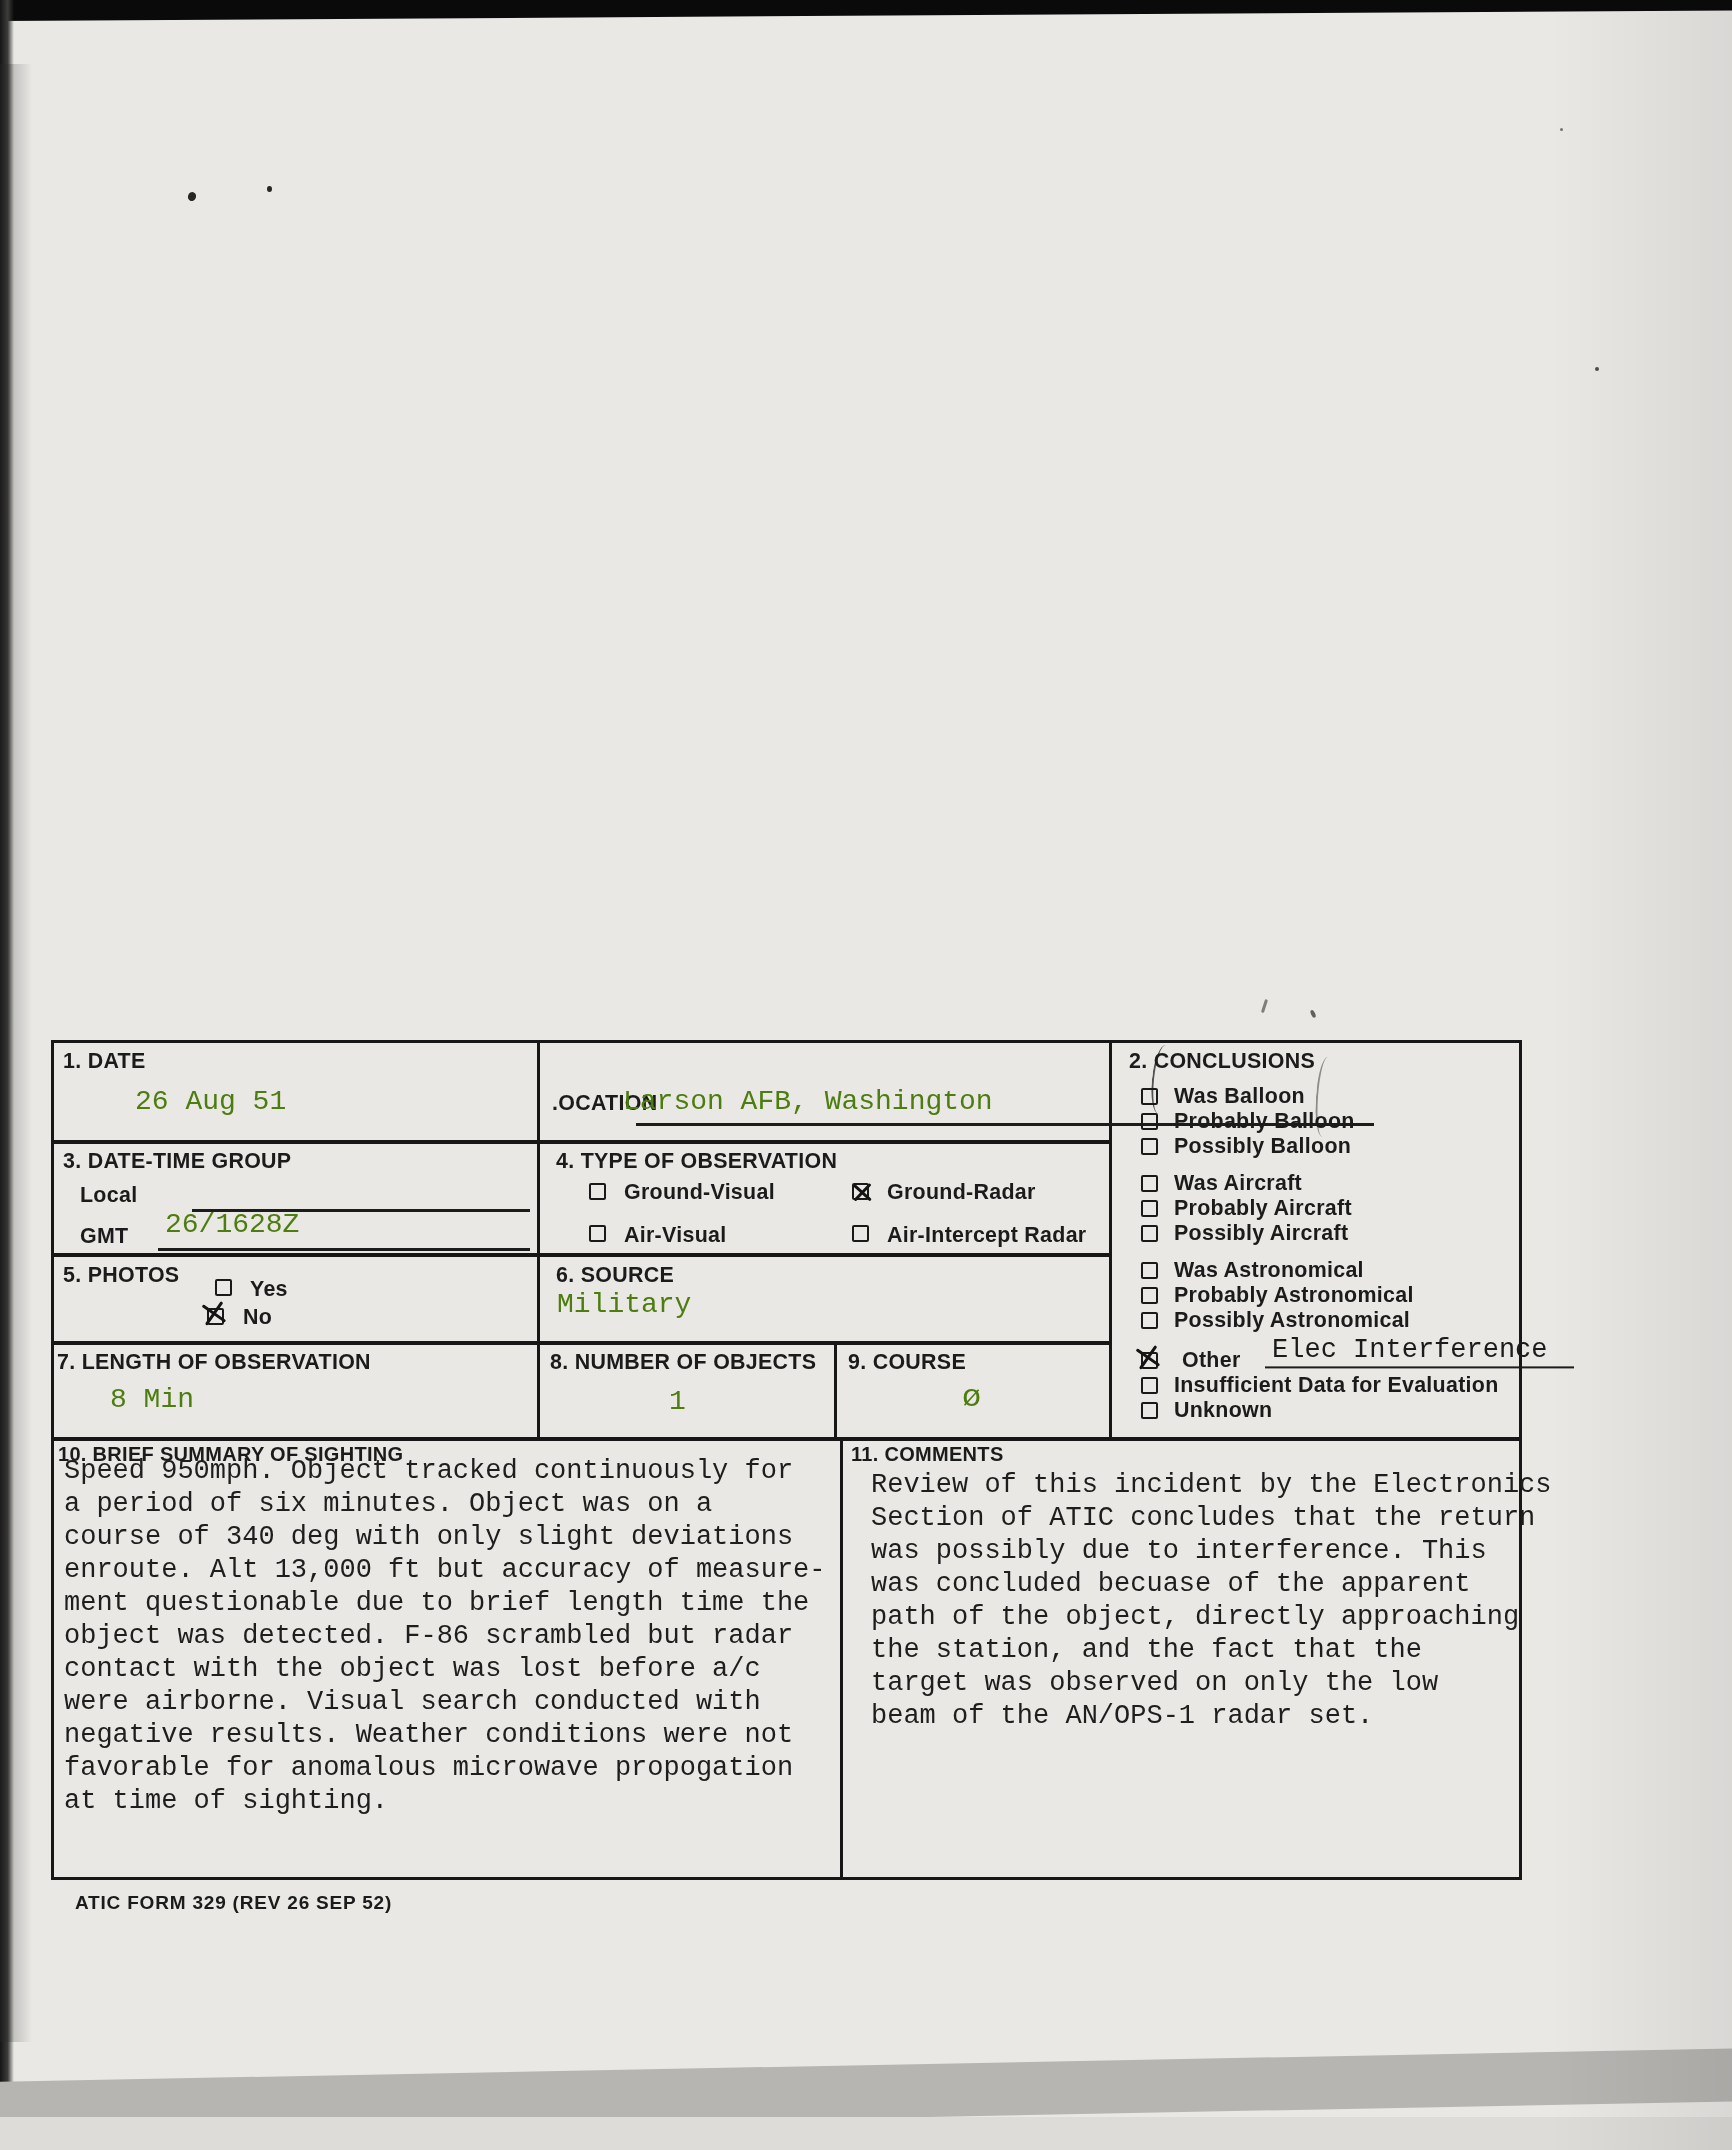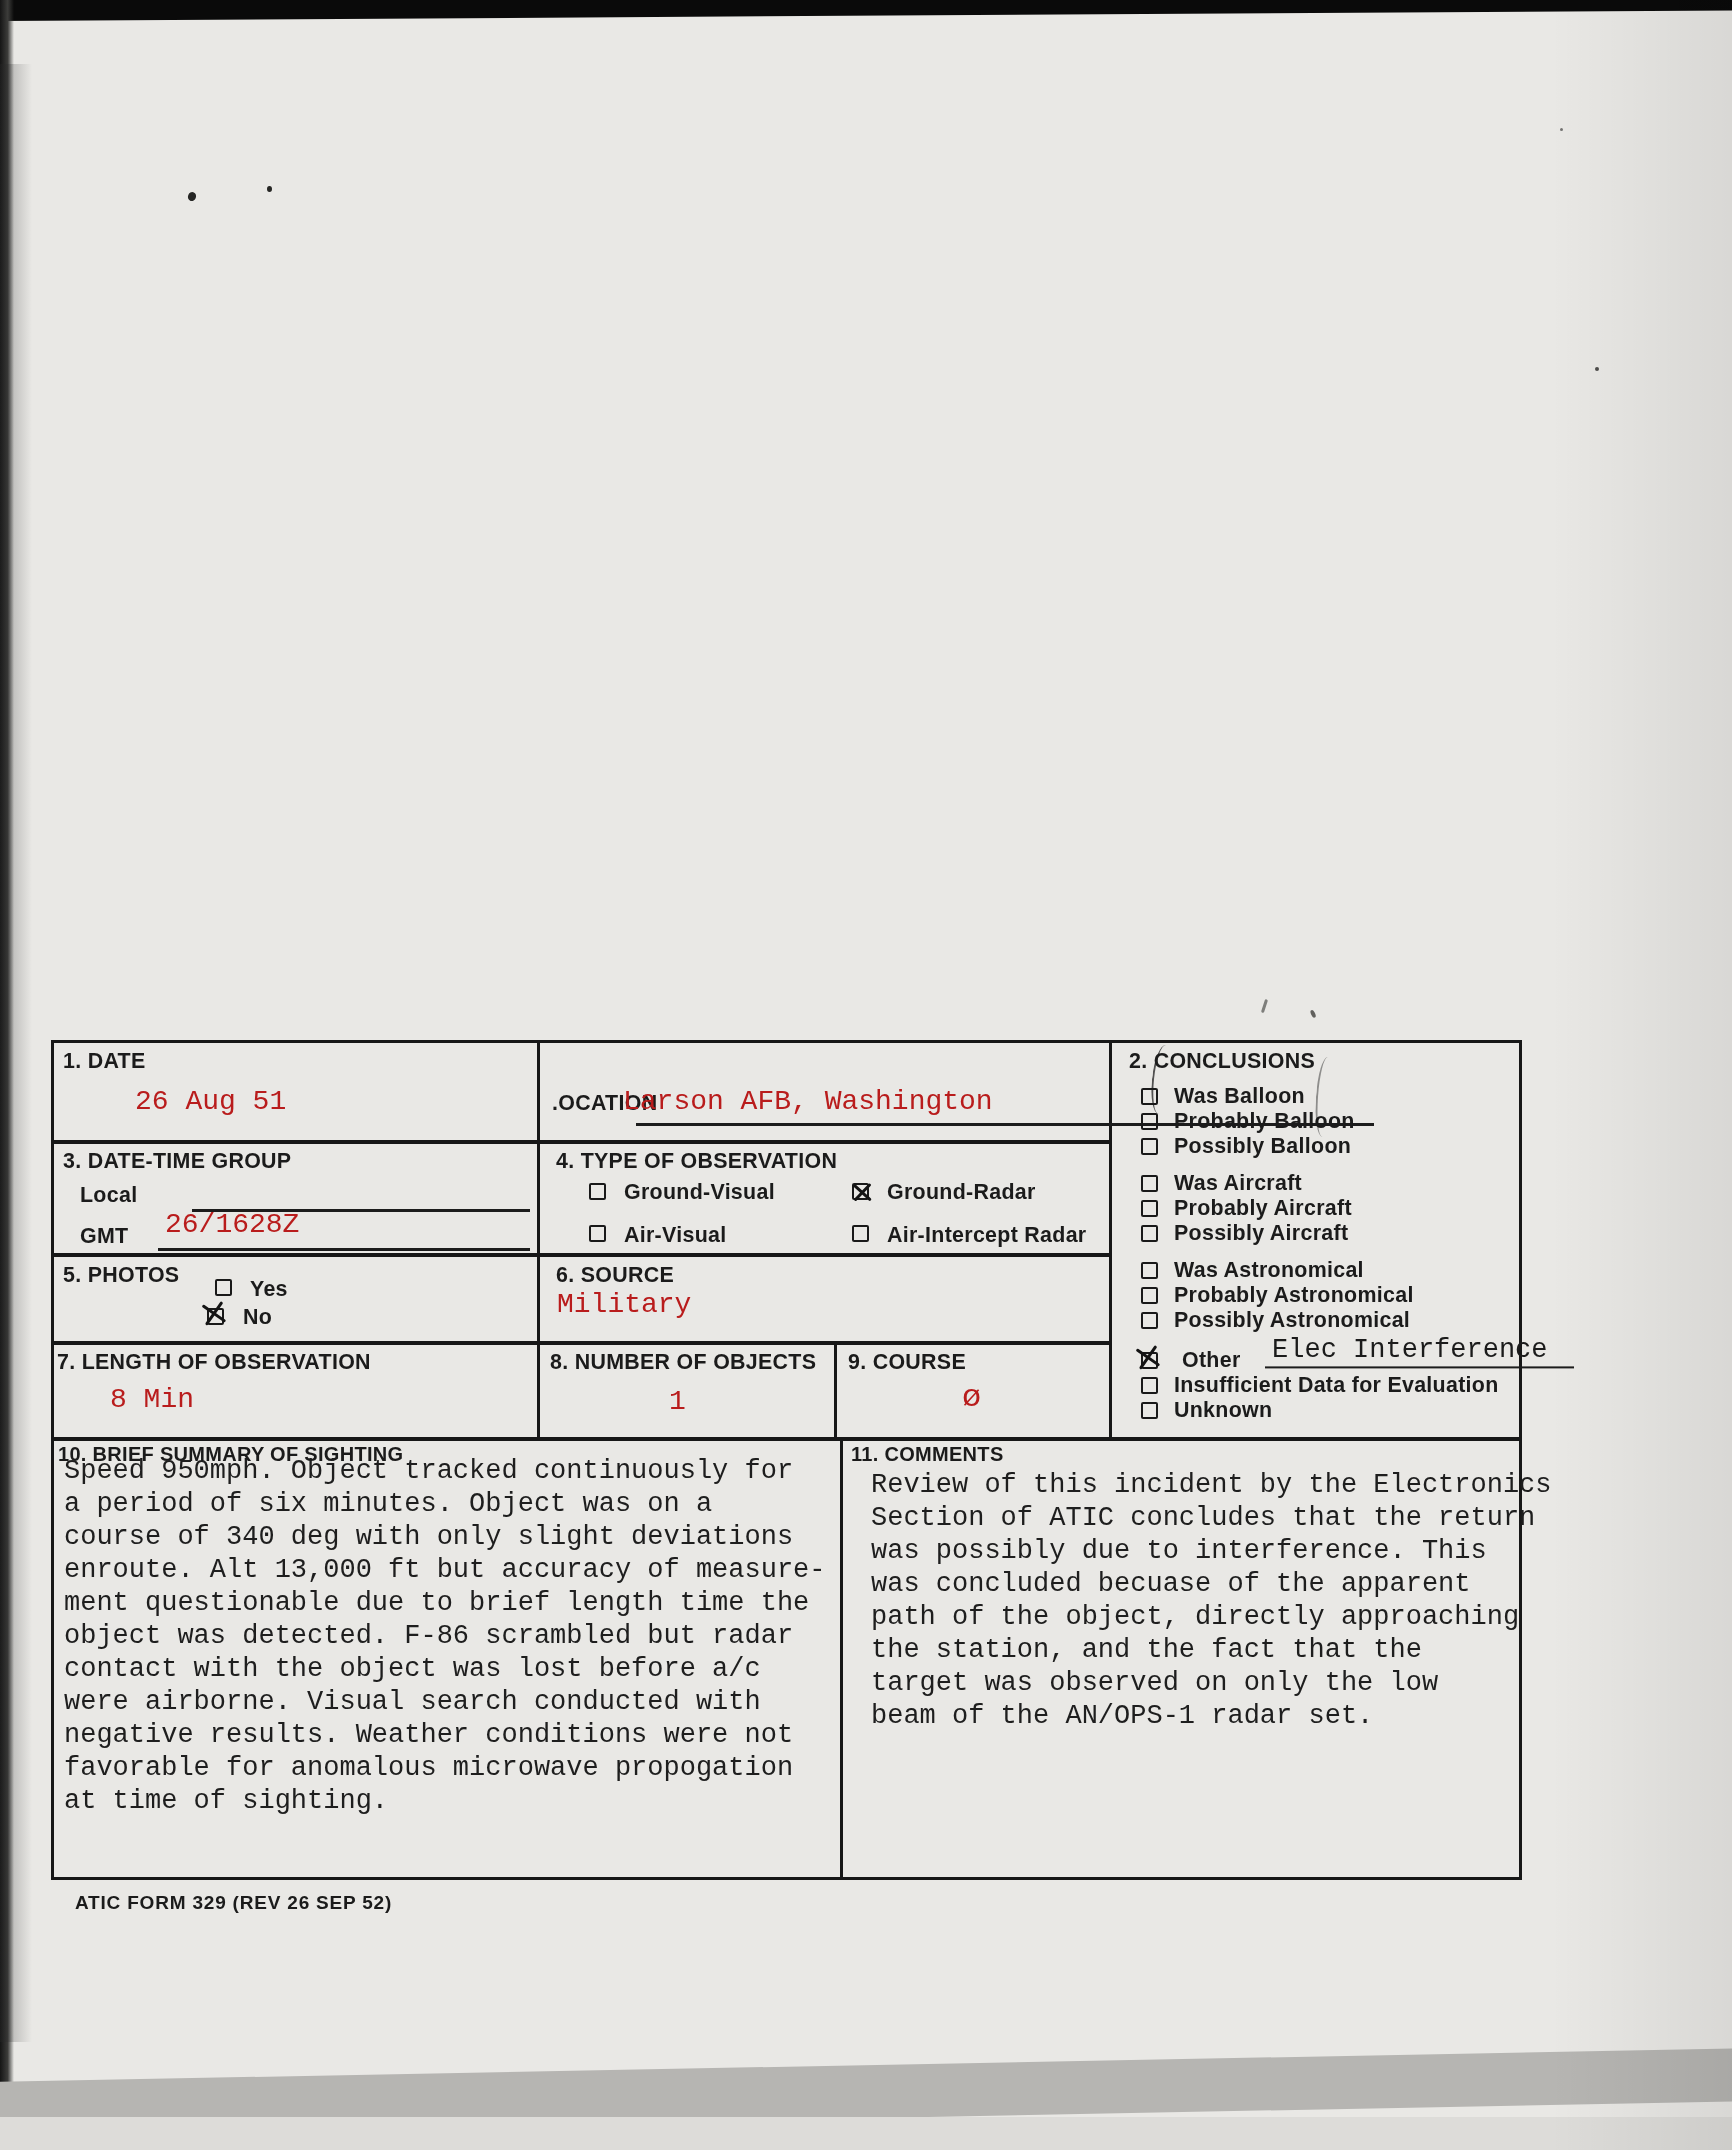--- a/index.html
+++ b/index.html
@@ -24,21 +24,21 @@
   
   .card-border{position:absolute;left:51px;top:1040px;width:1471px;height:840px;
                border:3.7px solid #171717;box-sizing:border-box;}
   .line{position:absolute;background:#171717;}
 
   
   .card-title{position:absolute;left:51px;top:980px;width:1471px;text-align:center;
               font-weight:bold;font-size:28px;letter-spacing:0.5px;white-space:nowrap;}
   .label{position:absolute;font-weight:bold;font-size:21.4px;letter-spacing:0.3px;white-space:nowrap;}
   .typed{position:absolute;font-family:"Liberation Mono","DejaVu Sans Mono",monospace;
-         font-size:28px;color:#b91c1c;white-space:nowrap;}
+         font-size:28px;color:#4d7c0f;white-space:nowrap;}
   .typed-block{position:absolute;font-family:"Liberation Mono","DejaVu Sans Mono",monospace;
                font-size:27px;line-height:33px;color:#1e1e1e;white-space:pre-line;}
   .ul{position:absolute;background:#1c1c1c;height:2.7px;}
   .footer-note{position:absolute;left:75px;top:1892px;font-weight:bold;font-size:19px;
                letter-spacing:0.8px;white-space:nowrap;}
 
   
   .cb{width:13px;height:13px;border:2.7px solid #191919;border-radius:2.1px;box-sizing:content-box;
       position:absolute;background:transparent;}
   .cb.flow{position:relative;flex:0 0 auto;}

